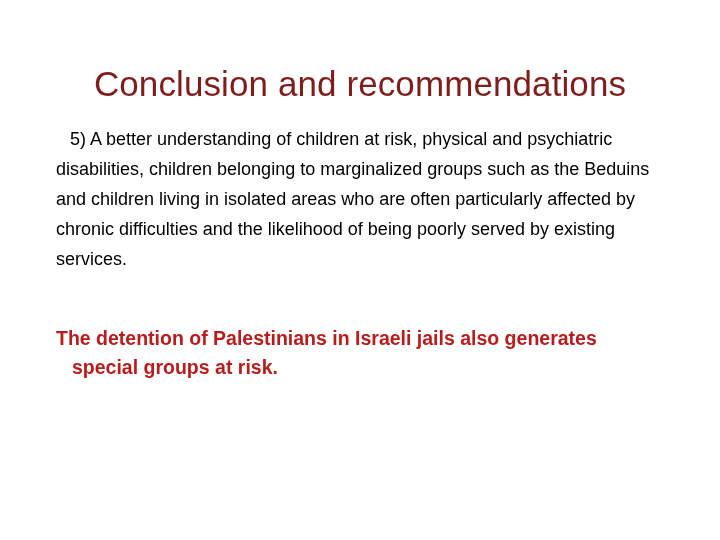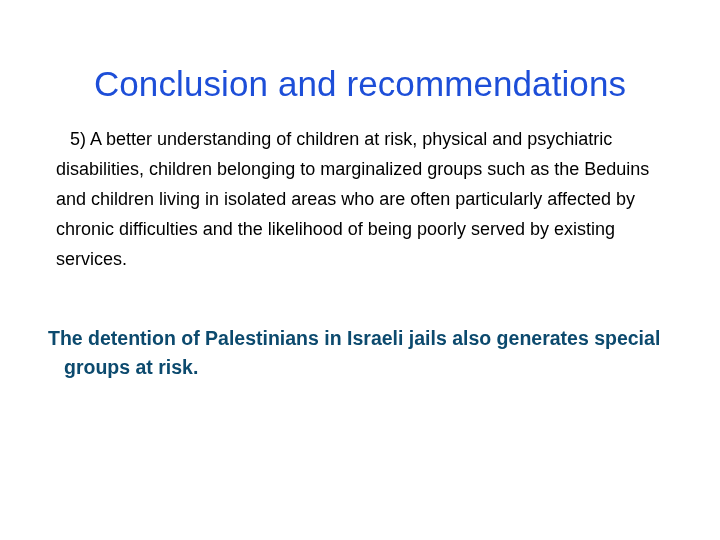--- a/index.html
+++ b/index.html
@@ -19,43 +19,43 @@
   }
   .slide-title {
     position: absolute;
     left: 0;
     top: 40px;
     width: 720px;
     text-align: center;
     font-size: 35px;
     line-height: 42px;
     font-weight: normal;
-    color: #1d4ed8;
+    color: #7f1d1d;
     letter-spacing: 0.1px;
   }
   .body-block {
     position: absolute;
     left: 40px;
     top: 124px;
     width: 640px;
   }
   .para-1 {
     font-size: 18px;
     line-height: 30px;
     color: #000000;
     text-indent: 14px;
     padding-left: 16px;
     margin: 0;
   }
   .para-2 {
     font-size: 19.5px;
     line-height: 29px;
-    color: #0c4a6e;
+    color: #b91c1c;
     font-weight: bold;
-    margin: 8px;
+    margin: 16px;
     padding-left: 16px;
     text-indent: -16px;
     margin-top: 50px;
   }
 </style>
 </head>
 <body>
 
 <div class="slide">
 

